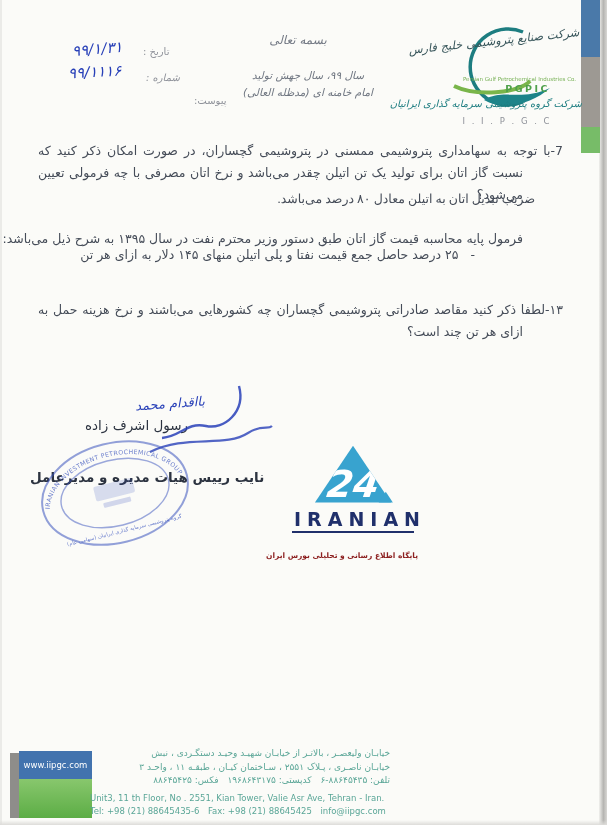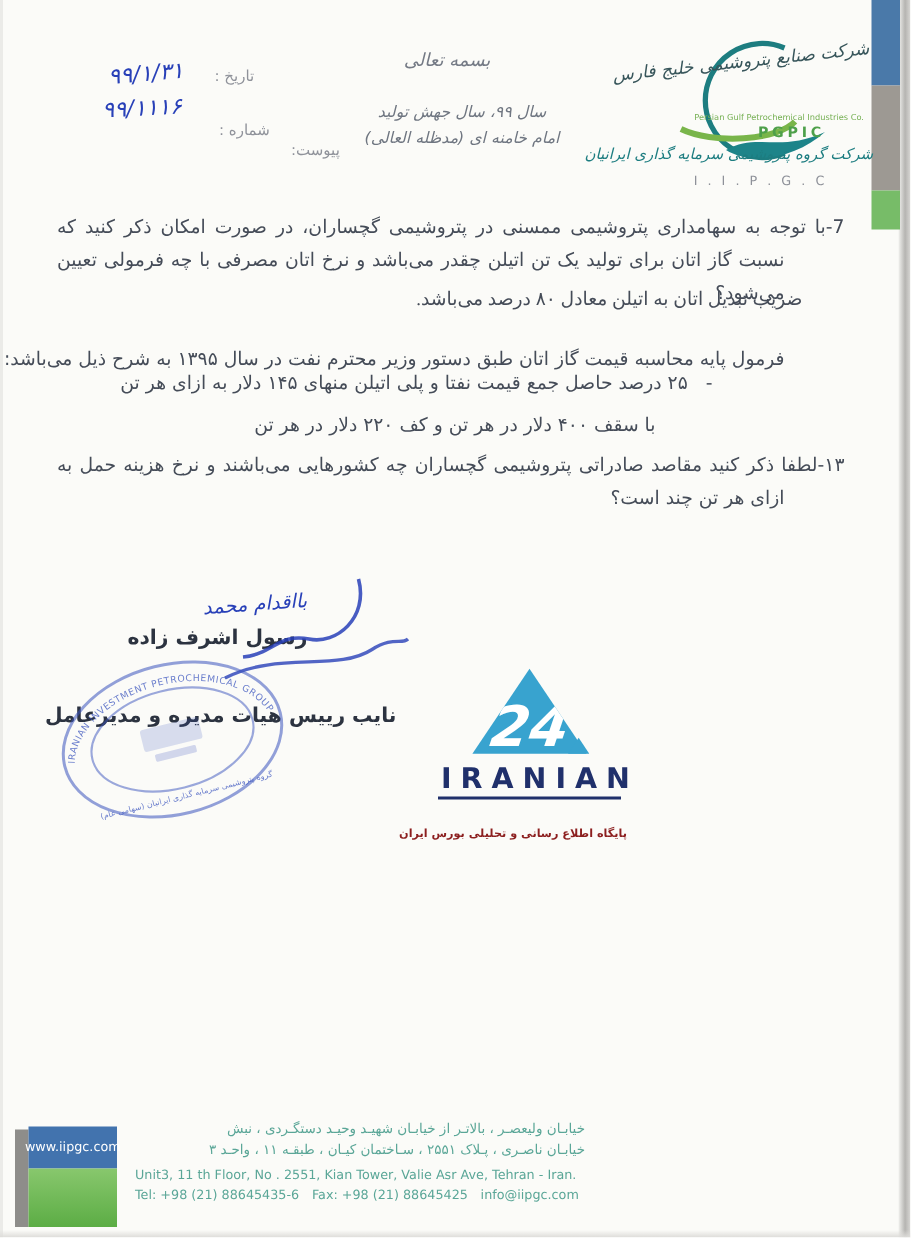--- a/index.html
+++ b/index.html
@@ -48,39 +48,39 @@
   .para{position:absolute;direction:rtl;color:#454c58;font-size:12.5px;
     line-height:22px;text-align:justify;}
   .hangindent{padding-right:40px;text-indent:-40px;}
   .oneline{white-space:nowrap;text-align:right;}
   .bullet-dash{margin-left:12px;}
 
   
   .sig-note{left:105px;top:396px;width:130px;text-align:center;
     color:#2840b8;font-size:13px;font-style:italic;direction:rtl;
     transform:rotate(-4deg);white-space:nowrap;}
-  .sig-name{left:85px;top:417px;font-size:13.5px;font-weight:bold;color:#2c3340;
+  .sig-name{left:85px;top:417px;font-size:13.5px;font-weight:normal;color:#2c3340;
     direction:rtl;white-space:nowrap;}
   .sig-title{left:30px;top:469px;font-size:13.5px;font-weight:bold;color:#2c3340;
     direction:rtl;white-space:nowrap;}
   .squiggle{left:100px;top:378px;}
   .stamp{left:35px;top:436px;}
 
   
   .bourse{left:288px;top:444px;width:130px;text-align:center;}
   .bourse svg{display:block;margin:0 auto;}
   .bourse .wordmark{font-size:19px;font-weight:bold;color:#20306b;
     letter-spacing:6px;text-indent:6px;margin-top:2px;white-space:nowrap;}
   .bourse .rule{height:2px;background:#20306b;margin:1px 4px 0 4px;}
   .bourse .tagline{font-size:7.5px;font-weight:bold;color:#8c1f1f;
     direction:rtl;margin-top:18px;white-space:nowrap;}
 
   
   .gray-strip{left:10px;top:753px;width:9px;height:65px;background:#8e8d8a;}
-  .webblock{left:19px;top:751px;width:59px;height:67px;}
+  .webblock{left:19px;top:751px;width:73px;height:67px;}
   .web-blue{height:28px;background:#4273ae;color:#fff;font-size:8.5px;
     display:flex;align-items:center;justify-content:center;white-space:nowrap;}
   .web-green{height:39px;background:linear-gradient(180deg,#88c76d,#5cad45);}
   .addr{left:90px;top:747px;width:300px;}
   .addr .fa{direction:rtl;text-align:right;font-size:9px;line-height:13.5px;
     color:#5aa697;white-space:nowrap;}
   .addr .en{direction:ltr;text-align:left;font-size:8.5px;line-height:13px;
     color:#5aa697;white-space:nowrap;}
   .addr .en.first{padding-top:4px;}
 </style>
@@ -92,21 +92,21 @@
   <div class="abs edge-left"></div>
   <div class="abs edge-right"></div>
   <div class="abs edge-bottom"></div>
 
   <div class="abs bar-seg bar-blue"></div>
   <div class="abs bar-seg bar-gray"></div>
   <div class="abs bar-seg bar-green"></div>
 
   <div class="abs fld-label" style="left:143px;top:46px;">تاریخ :</div>
   <div class="abs hand" style="left:72px;top:40px;transform:rotate(-5deg);">۹۹/۱/۳۱</div>
-  <div class="abs fld-label" style="left:146px;top:82px;">شماره :</div>
+  <div class="abs fld-label" style="left:146px;top:72px;font-style:italic;">شماره :</div>
   <div class="abs hand" style="left:68px;top:63px;transform:rotate(-3deg);">۹۹/۱۱۱۶</div>
   <div class="abs fld-label" style="left:194px;top:95px;">پیوست:</div>
 
   <div class="abs bismillah">بسمه تعالی</div>
   <div class="abs slogan">
     <div>سال ۹۹، سال جهش تولید</div>
     <div>امام خامنه ای (مدظله العالی)</div>
   </div>
 
   <div class="abs logo">
@@ -121,21 +121,20 @@
     <div class="sub-fa">شرکت گروه پتروشیمی سرمایه گذاری ایرانیان</div>
     <div class="iipgc">I . I . P . G . C</div>
   </div>
 
   <div class="para hangindent" style="top:140px;right:44px;left:38px;">7-با توجه به سهامداری پتروشیمی ممسنی در پتروشیمی گچساران، در صورت امکان ذکر کنید که نسبت گاز اتان برای تولید یک تن اتیلن چقدر می‌باشد و نرخ اتان مصرفی با چه فرمولی تعیین می‌شود؟</div>
   <div class="para oneline" style="top:188px;right:72px;font-family:Liberation Serif, serif;">ضریب تبدیل اتان به اتیلن معادل ۸۰ درصد می‌باشد.</div>
   <div class="para oneline" style="top:228px;right:84px;">فرمول پایه محاسبه قیمت گاز اتان طبق دستور وزیر محترم نفت در سال ۱۳۹۵ به شرح ذیل می‌باشد:</div>
   <div class="para oneline" style="top:244px;right:132px;">
     <span class="bullet-dash">-</span><span>۲۵ درصد حاصل جمع قیمت نفتا و پلی اتیلن منهای ۱۴۵ دلار به ازای هر تن</span>
   </div>
-  <div class="para oneline" style="top:272px;right:170px;">با سقف ۴۰۰ دلار در هر تن و کف ۲۲۰ دلار در هر تن</div>
   <div class="para hangindent" style="top:299px;right:44px;left:38px;">۱۳-لطفا ذکر کنید مقاصد صادراتی پتروشیمی گچساران چه کشورهایی می‌باشند و نرخ هزینه حمل به ازای هر تن چند است؟</div>
 
   <div class="abs sig-note">بااقدام محمد</div>
   <div class="abs sig-name">رسول اشرف زاده</div>
   <div class="abs sig-title">نایب رییس هیات مدیره و مدیرعامل</div>
 
   <svg class="abs squiggle" width="200" height="100" viewBox="0 0 200 100">
     <path d="M139,8 C146,34 124,52 106,48 C86,44 82,58 62,60" fill="none" stroke="#2840b8" stroke-width="2.4" opacity="0.85"></path>
     <path d="M50,74 C85,56 125,70 148,55 C162,46 168,52 172,48" fill="none" stroke="#2840b8" stroke-width="2.2" opacity="0.8"></path>
   </svg>
@@ -173,17 +172,18 @@
   </div>
 
   <div class="abs gray-strip"></div>
   <div class="abs webblock">
     <div class="web-blue">www.iipgc.com</div>
     <div class="web-green"></div>
   </div>
   <div class="abs addr">
     <div class="fa">خیابـان ولیعصـر ، بالاتـر از خیابـان شهیـد وحیـد دستگـردی ، نبش</div>
     <div class="fa">خیابـان ناصـری ، پـلاک ۲۵۵۱ ، سـاختمان کیـان ، طبقـه ۱۱ ، واحـد ۳</div>
+    <div class="fa">تلفن: ۸۸۶۴۵۴۳۵-۶  کدپستی: ۱۹۶۸۶۴۳۱۷۵  فکس: ۸۸۶۴۵۴۲۵</div>
     <div class="en first">Unit3, 11 th Floor, No . 2551, Kian Tower, Valie Asr Ave, Tehran - Iran.</div>
     <div class="en">Tel: +98 (21) 88645435-6 Fax: +98 (21) 88645425 info@iipgc.com</div>
   </div>
 
 </div>
 
 </body></html>

